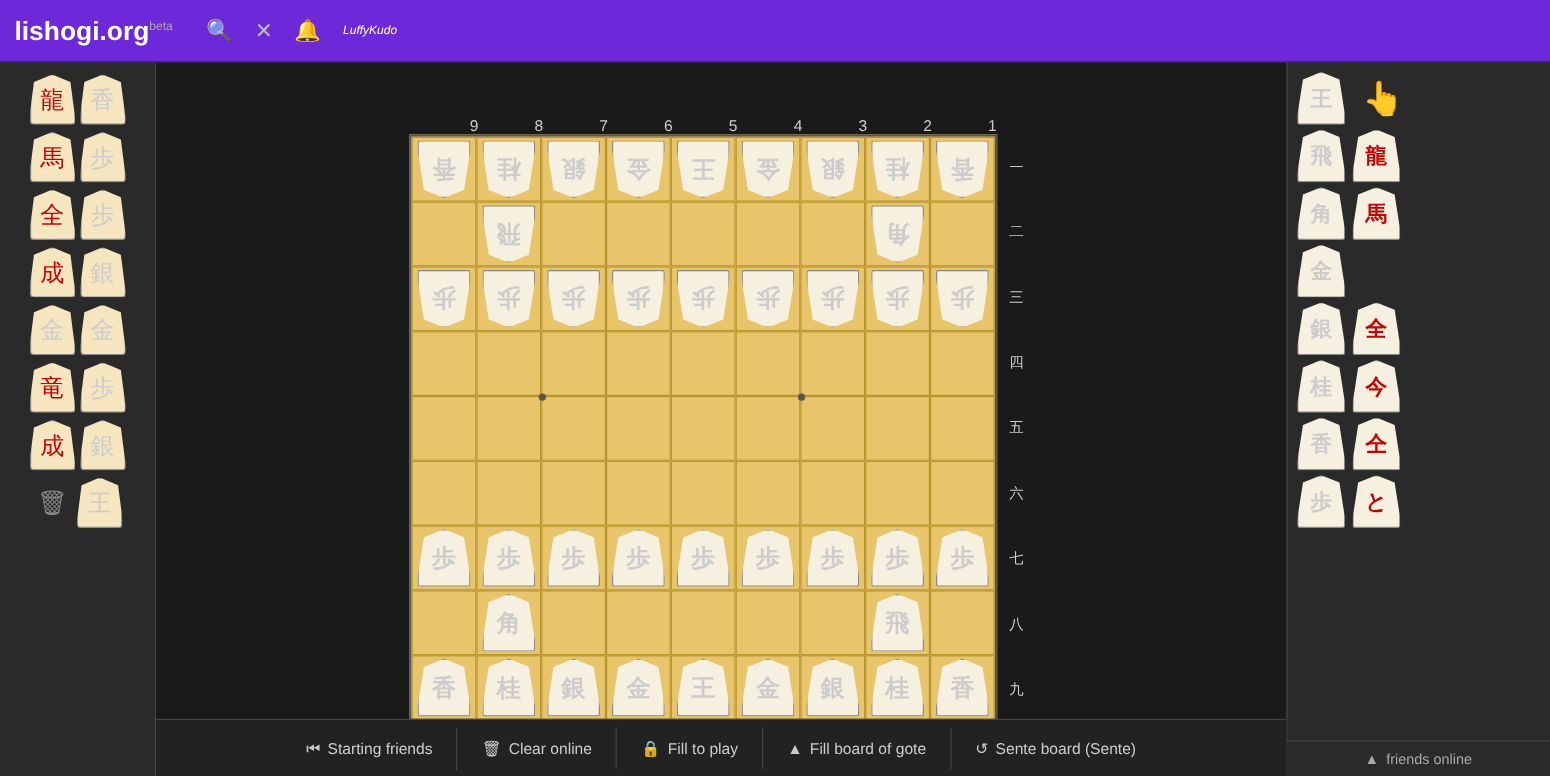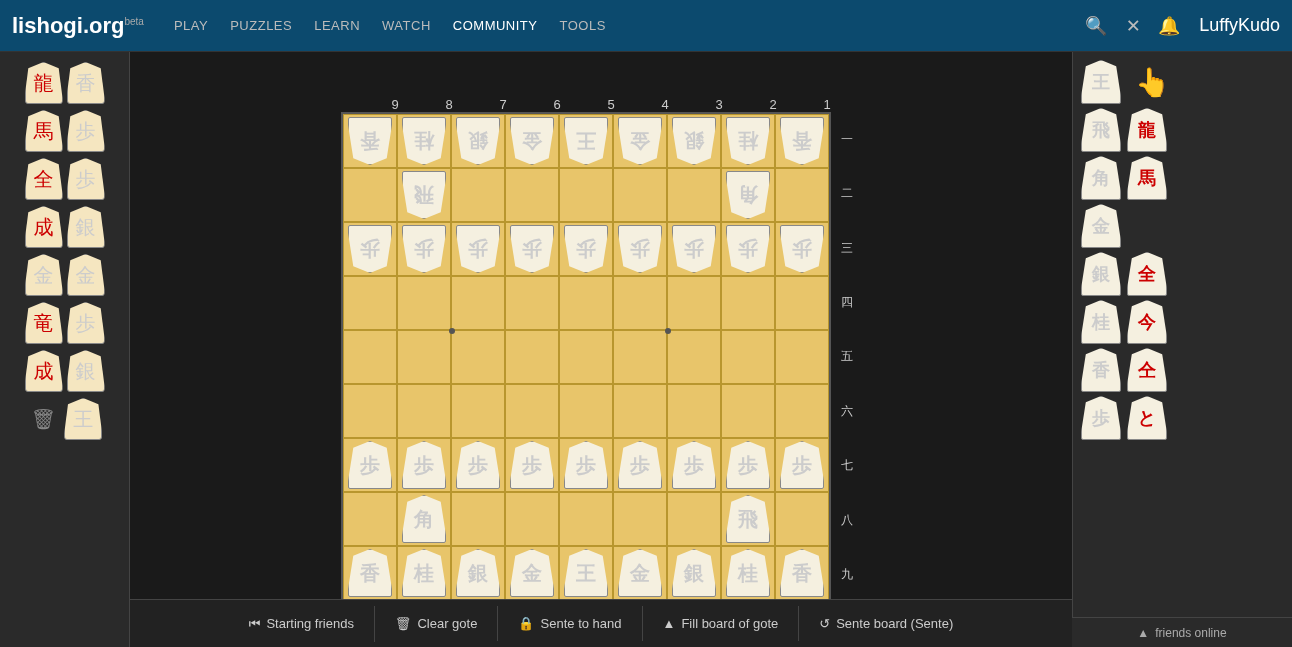--- a/index.html
+++ b/index.html
@@ -8,21 +8,21 @@
       color: #ccc;
       font-family: 'Segoe UI', Arial, sans-serif;
       font-size: 14px;
       overflow: hidden;
       width: 1292px;
       height: 647px;
     }
 
     
     nav {
-      background: #0c4a6e;
+      background: #6d28d9;
       height: 52px;
       display: flex;
       align-items: center;
       padding: 0 12px;
       border-bottom: 1px solid #333;
       gap: 20px;
     }
     .logo {
       font-size: 22px;
       font-weight: bold;
@@ -56,22 +56,23 @@
       align-items: center;
       gap: 18px;
     }
     .nav-icon {
       color: #bbb;
       font-size: 18px;
       cursor: pointer;
     }
     .nav-username {
       color: #fff;
-      font-size: 18px;
-      cursor: pointer;
+      font-size: 10px;
+      cursor: pointer;
+      font-style: italic;
     }
 
     
     .main {
       display: flex;
       height: calc(647px - 52px);
       overflow: hidden;
     }
 
     
@@ -311,28 +312,20 @@
       cursor: pointer;
       gap: 6px;
     }
   </style>
 </head>
 <body>
 
 <nav>
   <div class="logo">
     <span>lishogi.org</span><span class="beta">beta</span>
-  </div>
-  <div class="nav-links">
-    <span class="nav-link">PLAY</span>
-    <span class="nav-link">PUZZLES</span>
-    <span class="nav-link">LEARN</span>
-    <span class="nav-link">WATCH</span>
-    <span class="nav-link active">COMMUNITY</span>
-    <span class="nav-link">TOOLS</span>
   </div>
   <div class="nav-right">
     <span class="nav-icon">🔍</span>
     <span class="nav-icon">✕</span>
     <span class="nav-icon">🔔</span>
     <span class="nav-username">LuffyKudo</span>
   </div>
 </nav>
 
 <div class="main">
@@ -636,25 +629,25 @@
 
 </div>
 
 <div class="bottom-controls">
   <div class="control-btn">
     <span>⏮</span>
     <span>Starting friends</span>
   </div>
   <div class="control-btn">
     <span>🗑</span>
-    <span>Clear gote</span>
+    <span>Clear online</span>
   </div>
   <div class="control-btn">
     <span>🔒</span>
-    <span>Sente to hand</span>
+    <span>Fill to play</span>
   </div>
   <div class="control-btn">
     <span>▲</span>
     <span>Fill board of gote</span>
   </div>
   <div class="control-btn">
     <span>↺</span>
     <span>Sente board (Sente)</span>
   </div>
 </div>

